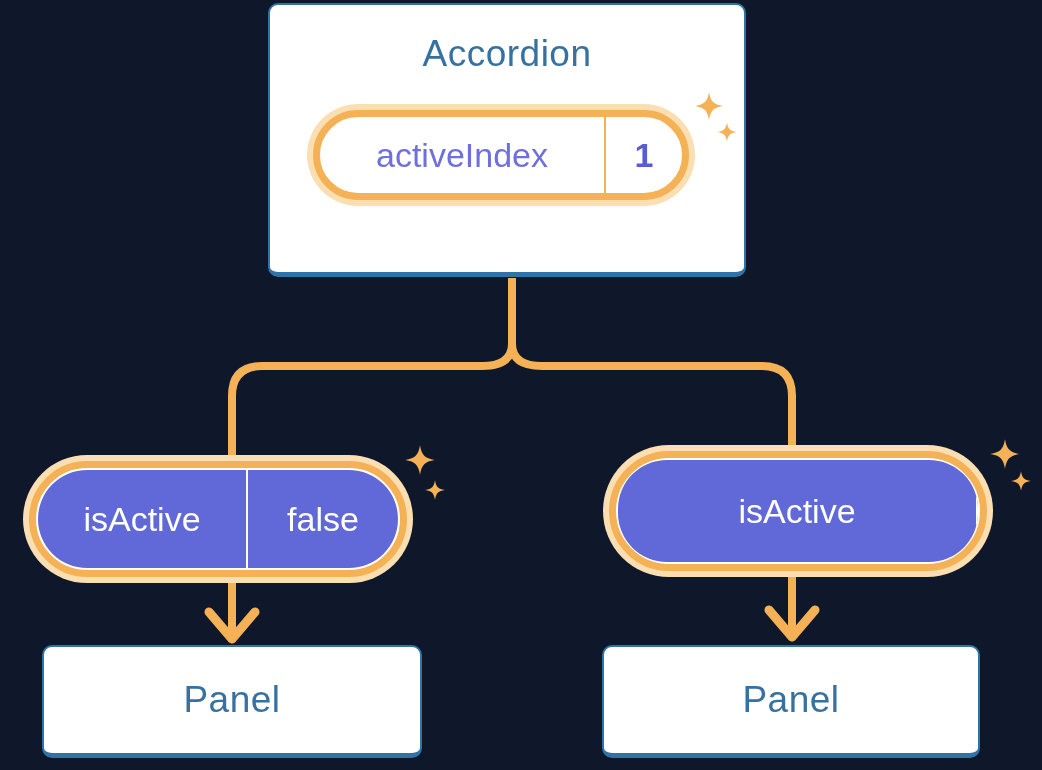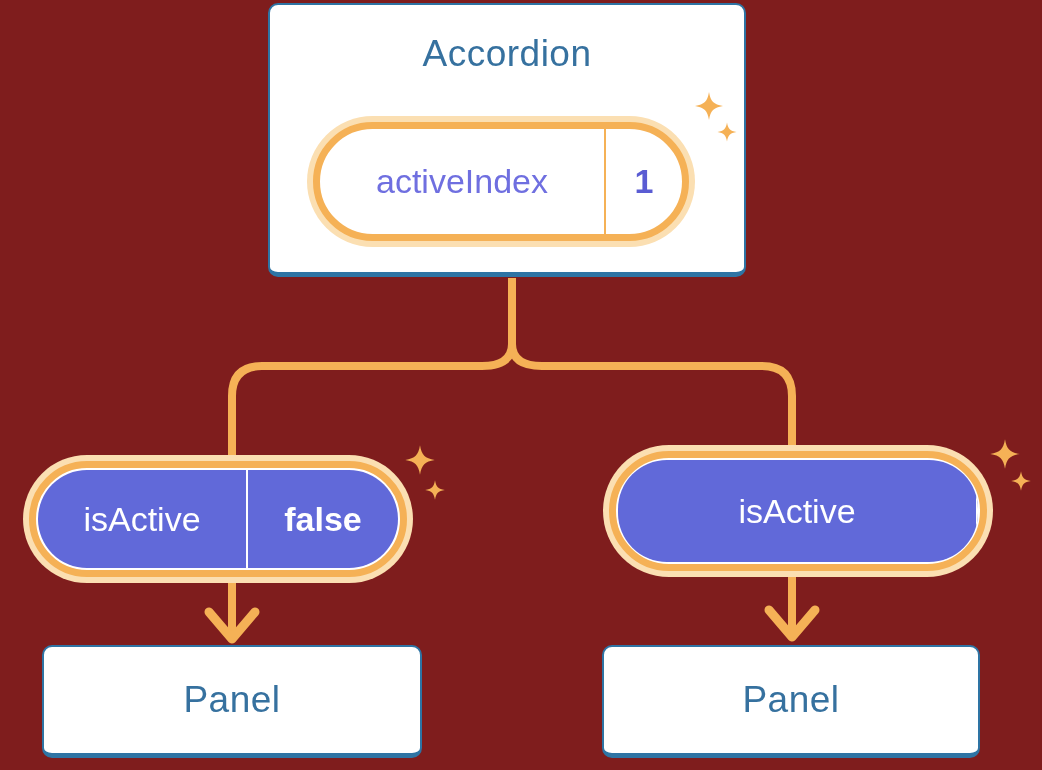--- a/index.html
+++ b/index.html
@@ -1,18 +1,18 @@
 <!DOCTYPE html>
 <html><head>
 <meta charset="utf-8">
 <style>
   html,body { margin:0; padding:0; background:#4B6A74; }
   .canvas {
     position:relative; width:1042px; height:770px; overflow:hidden;
-    background:#7f1d1d;
+    background:#0f172a;
     font-family:"Liberation Sans", sans-serif;
   }
   svg.layer { position:absolute; left:0; top:0; pointer-events:none; }
   #connector-layer { z-index:1; }
   #sparkle-layer  { z-index:5; }
 
   
   .box {
     position:absolute; box-sizing:border-box; background:#FFFFFF;
     border:2px solid #2E74A4; border-bottom-width:5px; border-radius:10px;
@@ -33,21 +33,21 @@
   
   .pill-halo {
     position:absolute; box-sizing:border-box; background:#FBDFB2;
     border-radius:70px; padding:6px; z-index:3;
   }
   .pill-ring {
     box-sizing:border-box; width:100%; height:100%;
     border:7px solid #F5B156; border-radius:60px; background:#FFFFFF;
     display:flex; overflow:hidden;
   }
-  #state-pill { left:307px; top:116px; width:388px; height:131px; }
+  #state-pill { left:307px; top:104px; width:388px; height:102px; }
   #state-pill .pill-label {
     flex:1; display:flex; align-items:center; justify-content:center;
     color:#6F6FE0; font-size:34px;
   }
   #state-pill .pill-divider { width:2px; background:#F5B156; align-self:stretch; }
   #state-pill .pill-value {
     width:76px; display:flex; align-items:center; justify-content:center;
     color:#5A5CD3; font-size:34px; font-weight:bold;
   }
 
@@ -56,21 +56,21 @@
     flex:1; display:flex; overflow:hidden; background:#6169D9;
     border-radius:49px; color:#FFFFFF;
   }
   .pill-body .pill-label {
     flex:1; display:flex; align-items:center; justify-content:center;
     font-size:34px;
   }
   .pill-body .pill-divider { width:2px; background:#FFFFFF; align-self:stretch; }
   .pill-body .pill-value {
     display:flex; align-items:center; justify-content:center;
-    font-size:34px; font-weight:bold;
+    font-size:34px; font-weight:normal;
   }
   #prop-pill-false { left:23px;  top:455px; width:390px; height:128px; }
   #prop-pill-false .pill-value { width:150px; }
   #prop-pill-true  { left:603px; top:445px; width:390px; height:132px; }
   #prop-pill-true  .pill-value { width:145px; }
 </style>
 </head>
 <body>
 
 <div class="canvas">

